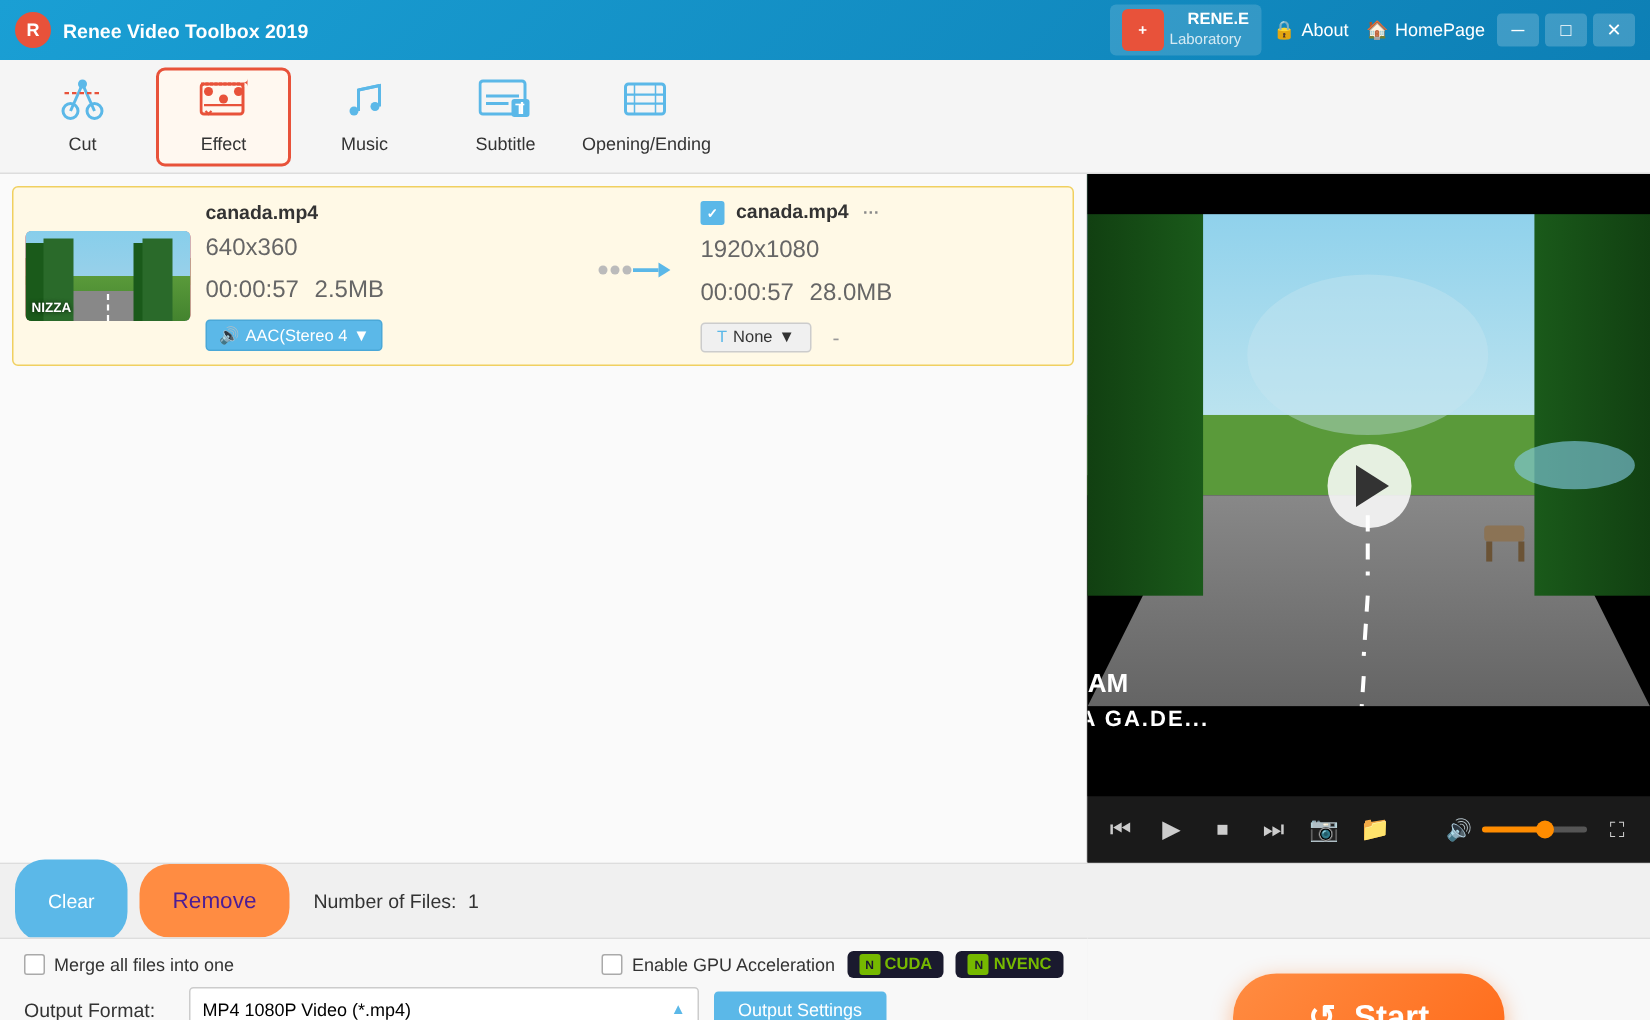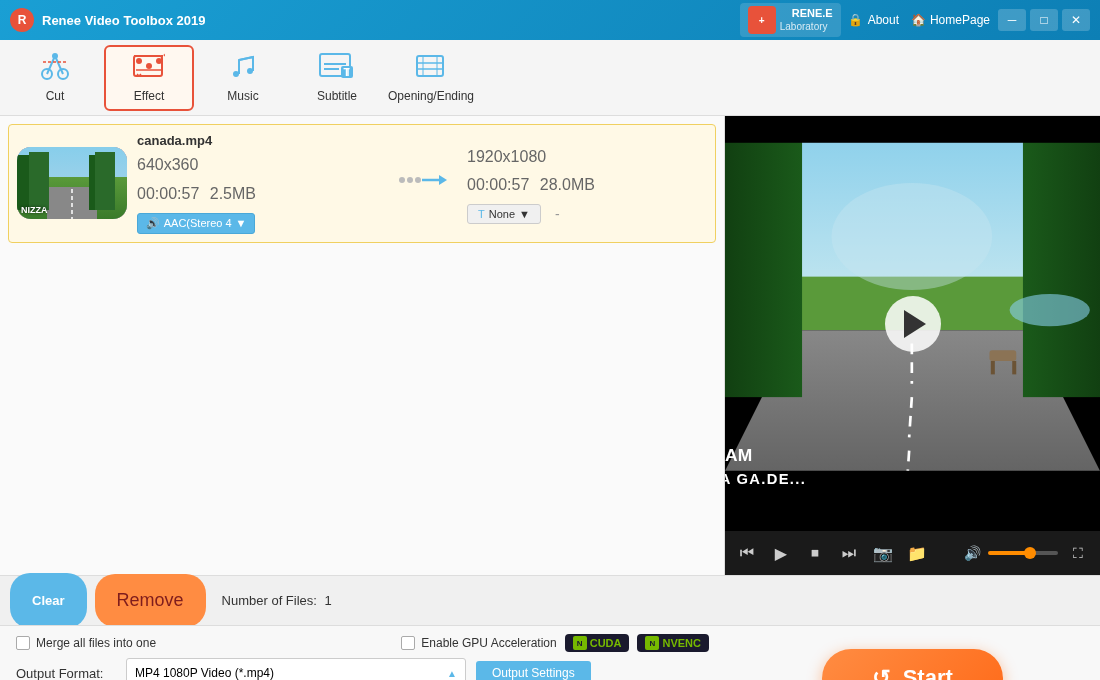--- a/index.html
+++ b/index.html
@@ -81,23 +81,23 @@
       background: #fff9e6;
       border: 1px solid #f0d060;
       border-radius: 4px;
       padding: 8px;
       display: flex;
       align-items: center;
       gap: 10px;
       margin-bottom: 6px;
     }
     .file-thumb {
-      width: 110px; height: 72px;
+      width: 110px; height: 60px;
       background: #ef4444;
-      border-radius: 14px;
+      border-radius: 4px;
       overflow: hidden;
       position: relative;
       flex-shrink: 0;
     }
     .thumb-overlay {
       position: absolute; bottom: 4px; left: 4px;
       color: white; font-size: 9px; font-weight: bold;
       text-shadow: 0 0 3px rgba(0,0,0,0.8);
     }
     
@@ -182,25 +182,25 @@
       height: 50px;
       background: #f0f0f0;
       border-top: 1px solid #ddd;
       display: flex;
       align-items: center;
       padding: 0 10px;
       gap: 8px;
     }
     .btn-clear {
       background: #5bb8e8; color: white; border: none; border-radius: 20px;
-      padding: 20px 22px; cursor: pointer; font-size: 13px; font-weight: 700;
+      padding: 20px 22px; cursor: pointer; font-size: 13px; font-weight: 400;
     }
     .btn-remove {
-      background: #ff8c42; color: #7f1d1d; border: none; border-radius: 20px;
-      padding: 16px 22px; cursor: pointer; font-size: 18px; font-weight: 500;
+      background: #ff8c42; color: #4c1d95; border: none; border-radius: 20px;
+      padding: 16px 22px; cursor: pointer; font-size: 15px; font-weight: 500;
     }
     .file-count { font-size: 13px; color: #333; margin-left: 8px; }
     .sort-section { margin-left: auto; display: flex; align-items: center; gap: 8px; font-size: 13px; color: #555; }
     .sort-btn { color: #1a9fd4; cursor: pointer; text-decoration: none; }
     .sort-btn.active { color: #333; font-weight: 600; }
 
     
     .settings-area {
       background: #f8f8f8;
       border-top: 1px solid #ddd;
@@ -440,20 +440,25 @@
             <circle cx="5" cy="15" r="3" fill="#bbb"></circle>
             <circle cx="13" cy="15" r="3" fill="#bbb"></circle>
             <circle cx="21" cy="15" r="3" fill="#bbb"></circle>
 
             <line x1="25" y1="15" x2="42" y2="15" stroke="#5bb8e8" stroke-width="2.5"></line>
             <polygon points="42,10 50,15 42,20" fill="#5bb8e8"></polygon>
           </svg>
         </div>
 
         <div class="file-output-info">
+          <div class="file-name">
+            <span class="output-badge">✓</span>
+            <span>canada.mp4</span>
+            <span style="font-size:11px;color:#888;margin-left:6px;">···</span>
+          </div>
           <div class="file-meta">1920x1080</div>
           <div class="file-meta">
             <span>00:00:57</span>
             <span style="margin-left:6px;margin-top:13px;">28.0MB</span>
           </div>
           <div style="margin-top:4px;display:flex;gap:4px;align-items:center;">
             <button class="subtitle-btn">
               <span style="color:#5bb8e8;">T</span>
               <span>None</span>
               <span>▼</span>

